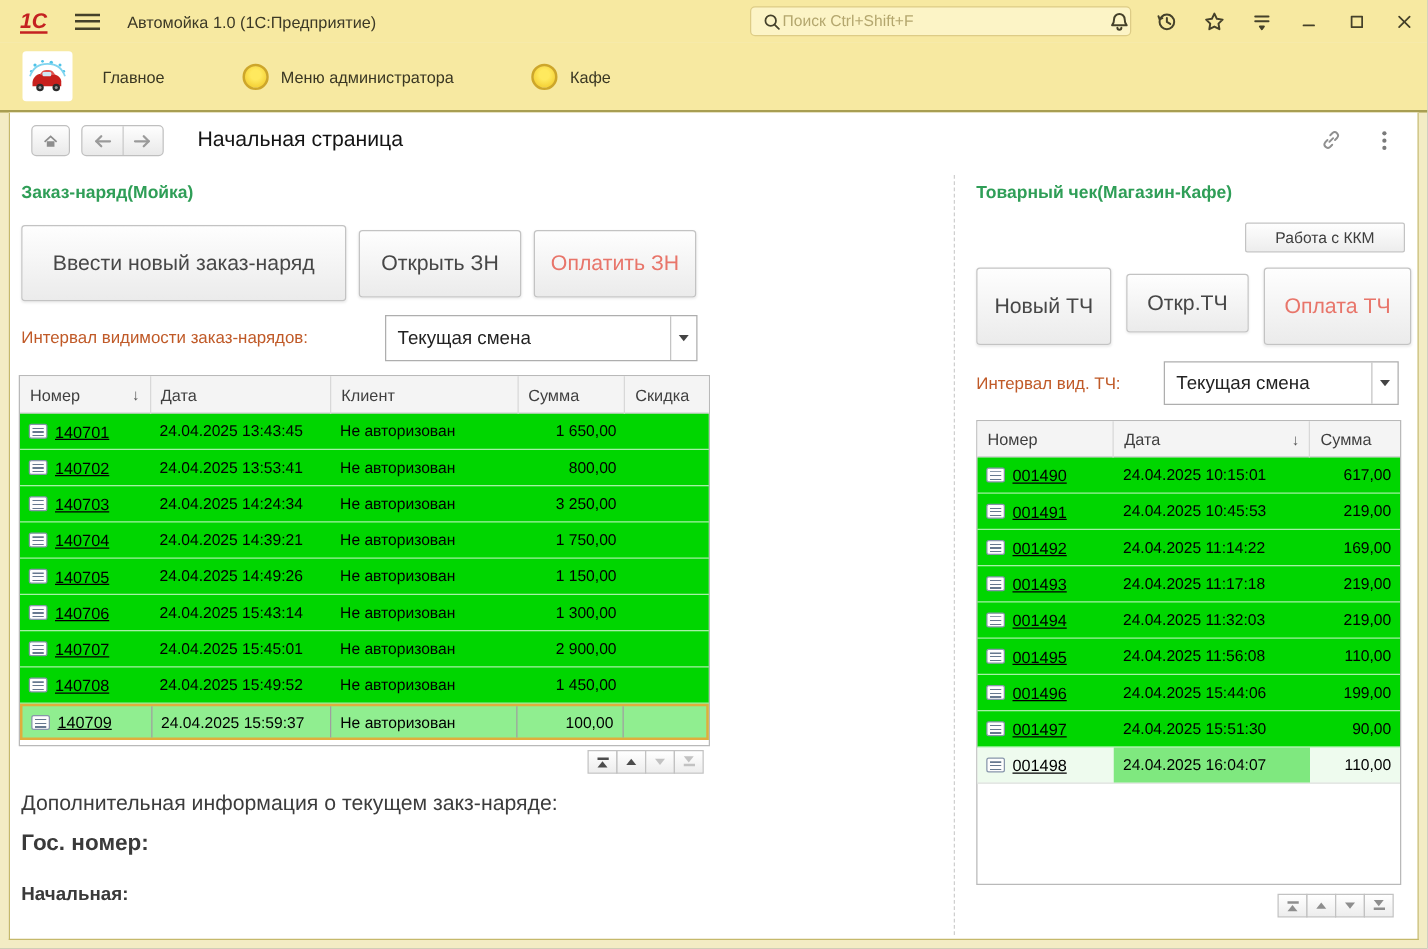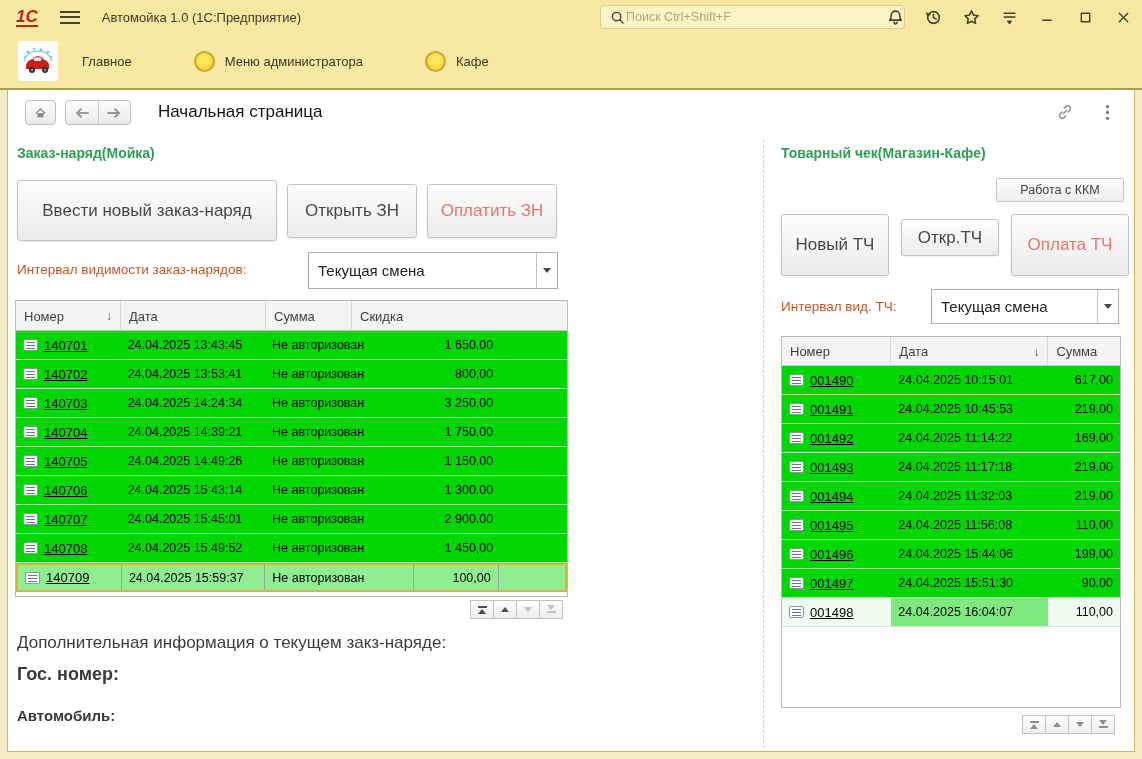--- a/index.html
+++ b/index.html
@@ -283,20 +283,23 @@
 
     <div class="tbl" style="left:7px; top:210px; width:553px; height:297px;">
       <div class="hdr hdr-l">
         <div class="hcell lw0">
           <span>Номер</span>
           <span class="sort">↓</span>
         </div>
         <div class="hcell lw1">
             <span>Дата</span>
           </div>
+        <div class="hcell lw2">
+            <span>Клиент</span>
+          </div>
         <div class="hcell lw3">
             <span>Сумма</span>
           </div>
         <div class="hcell lw4">
             <span>Скидка</span>
           </div>
       </div>
       <div>
           <div class="row row-l">
             <div class="cell lw0 num">
@@ -403,30 +406,30 @@
           <span class="tri down"></span>
         </div>
       <div class="pgbtn pg-muted">
           <span class="tri down"></span>
           <span class="bar"></span>
         </div>
     </div>
 
     <div class="info-label" style="left:9px; top:543px;">Дополнительная информация о текущем закз-наряде:</div>
     <div class="big-label-1" style="left:9px; top:574px;">Гос. номер:</div>
-    <div class="big-label-2" style="left:9px; top:617px;">Автомобиль:</div>
+    <div class="big-label-2" style="left:9px; top:617px;">Начальная:</div>
 
     <div class="divider"></div>
 
     <div class="panel-title" style="left:773px; top:55px;">Товарный чек(Магазин-Кафе)</div>
 
     <div class="smallbtn" style="left:988px; top:88px; width:128px; height:24px;">Работа с ККМ</div>
 
     <div class="bigbtn" style="left:773px; top:124px; width:108px; height:62px;">Новый ТЧ</div>
-    <div class="bigbtn" style="left:893px; top:129px; width:98px; height:37px;">Откр.ТЧ</div>
+    <div class="bigbtn" style="left:893px; top:129px; width:98px; height:47px;">Откр.ТЧ</div>
     <div class="bigbtn pay" style="left:1003px; top:124px; width:118px; height:62px;">Оплата ТЧ</div>
 
     <div class="field-label" style="left:773px; top:209px;">Интервал вид. ТЧ:</div>
     <div class="combo" style="left:923px; top:199px; width:188px; height:35px;">
       <div class="combo-text">Текущая смена</div>
       <div class="combo-btn">
           <span class="caret"></span>
         </div>
     </div>
 

